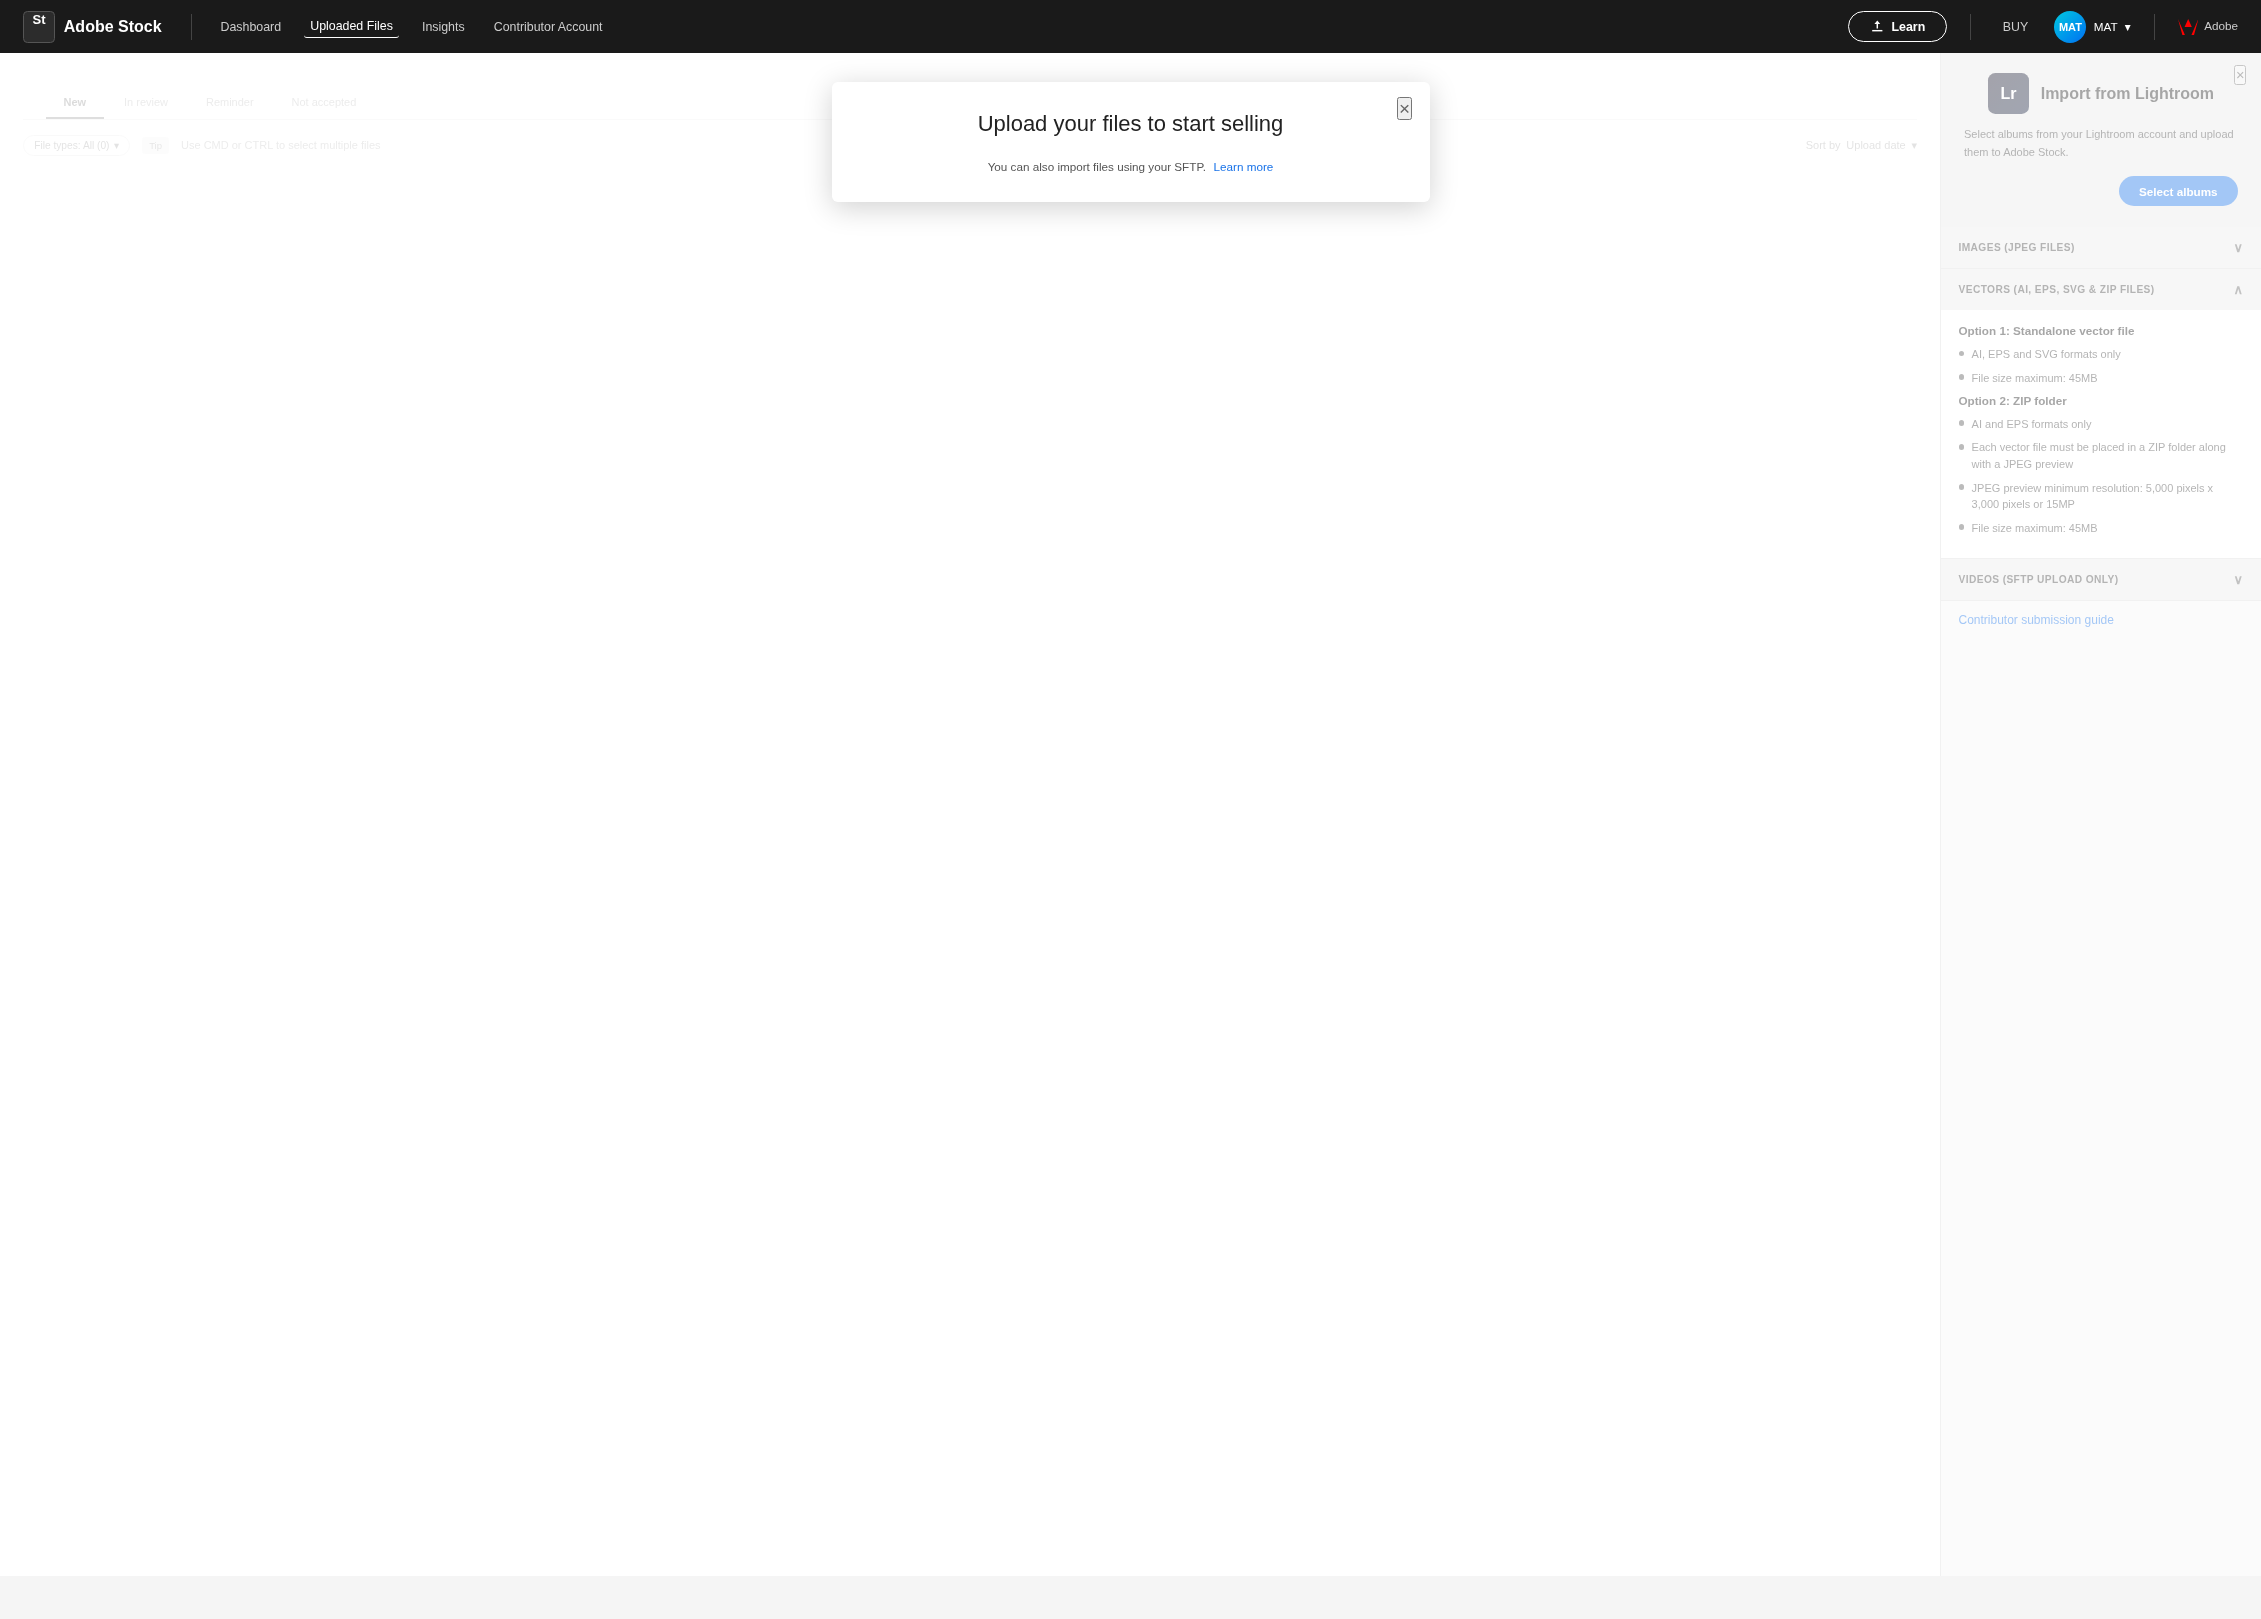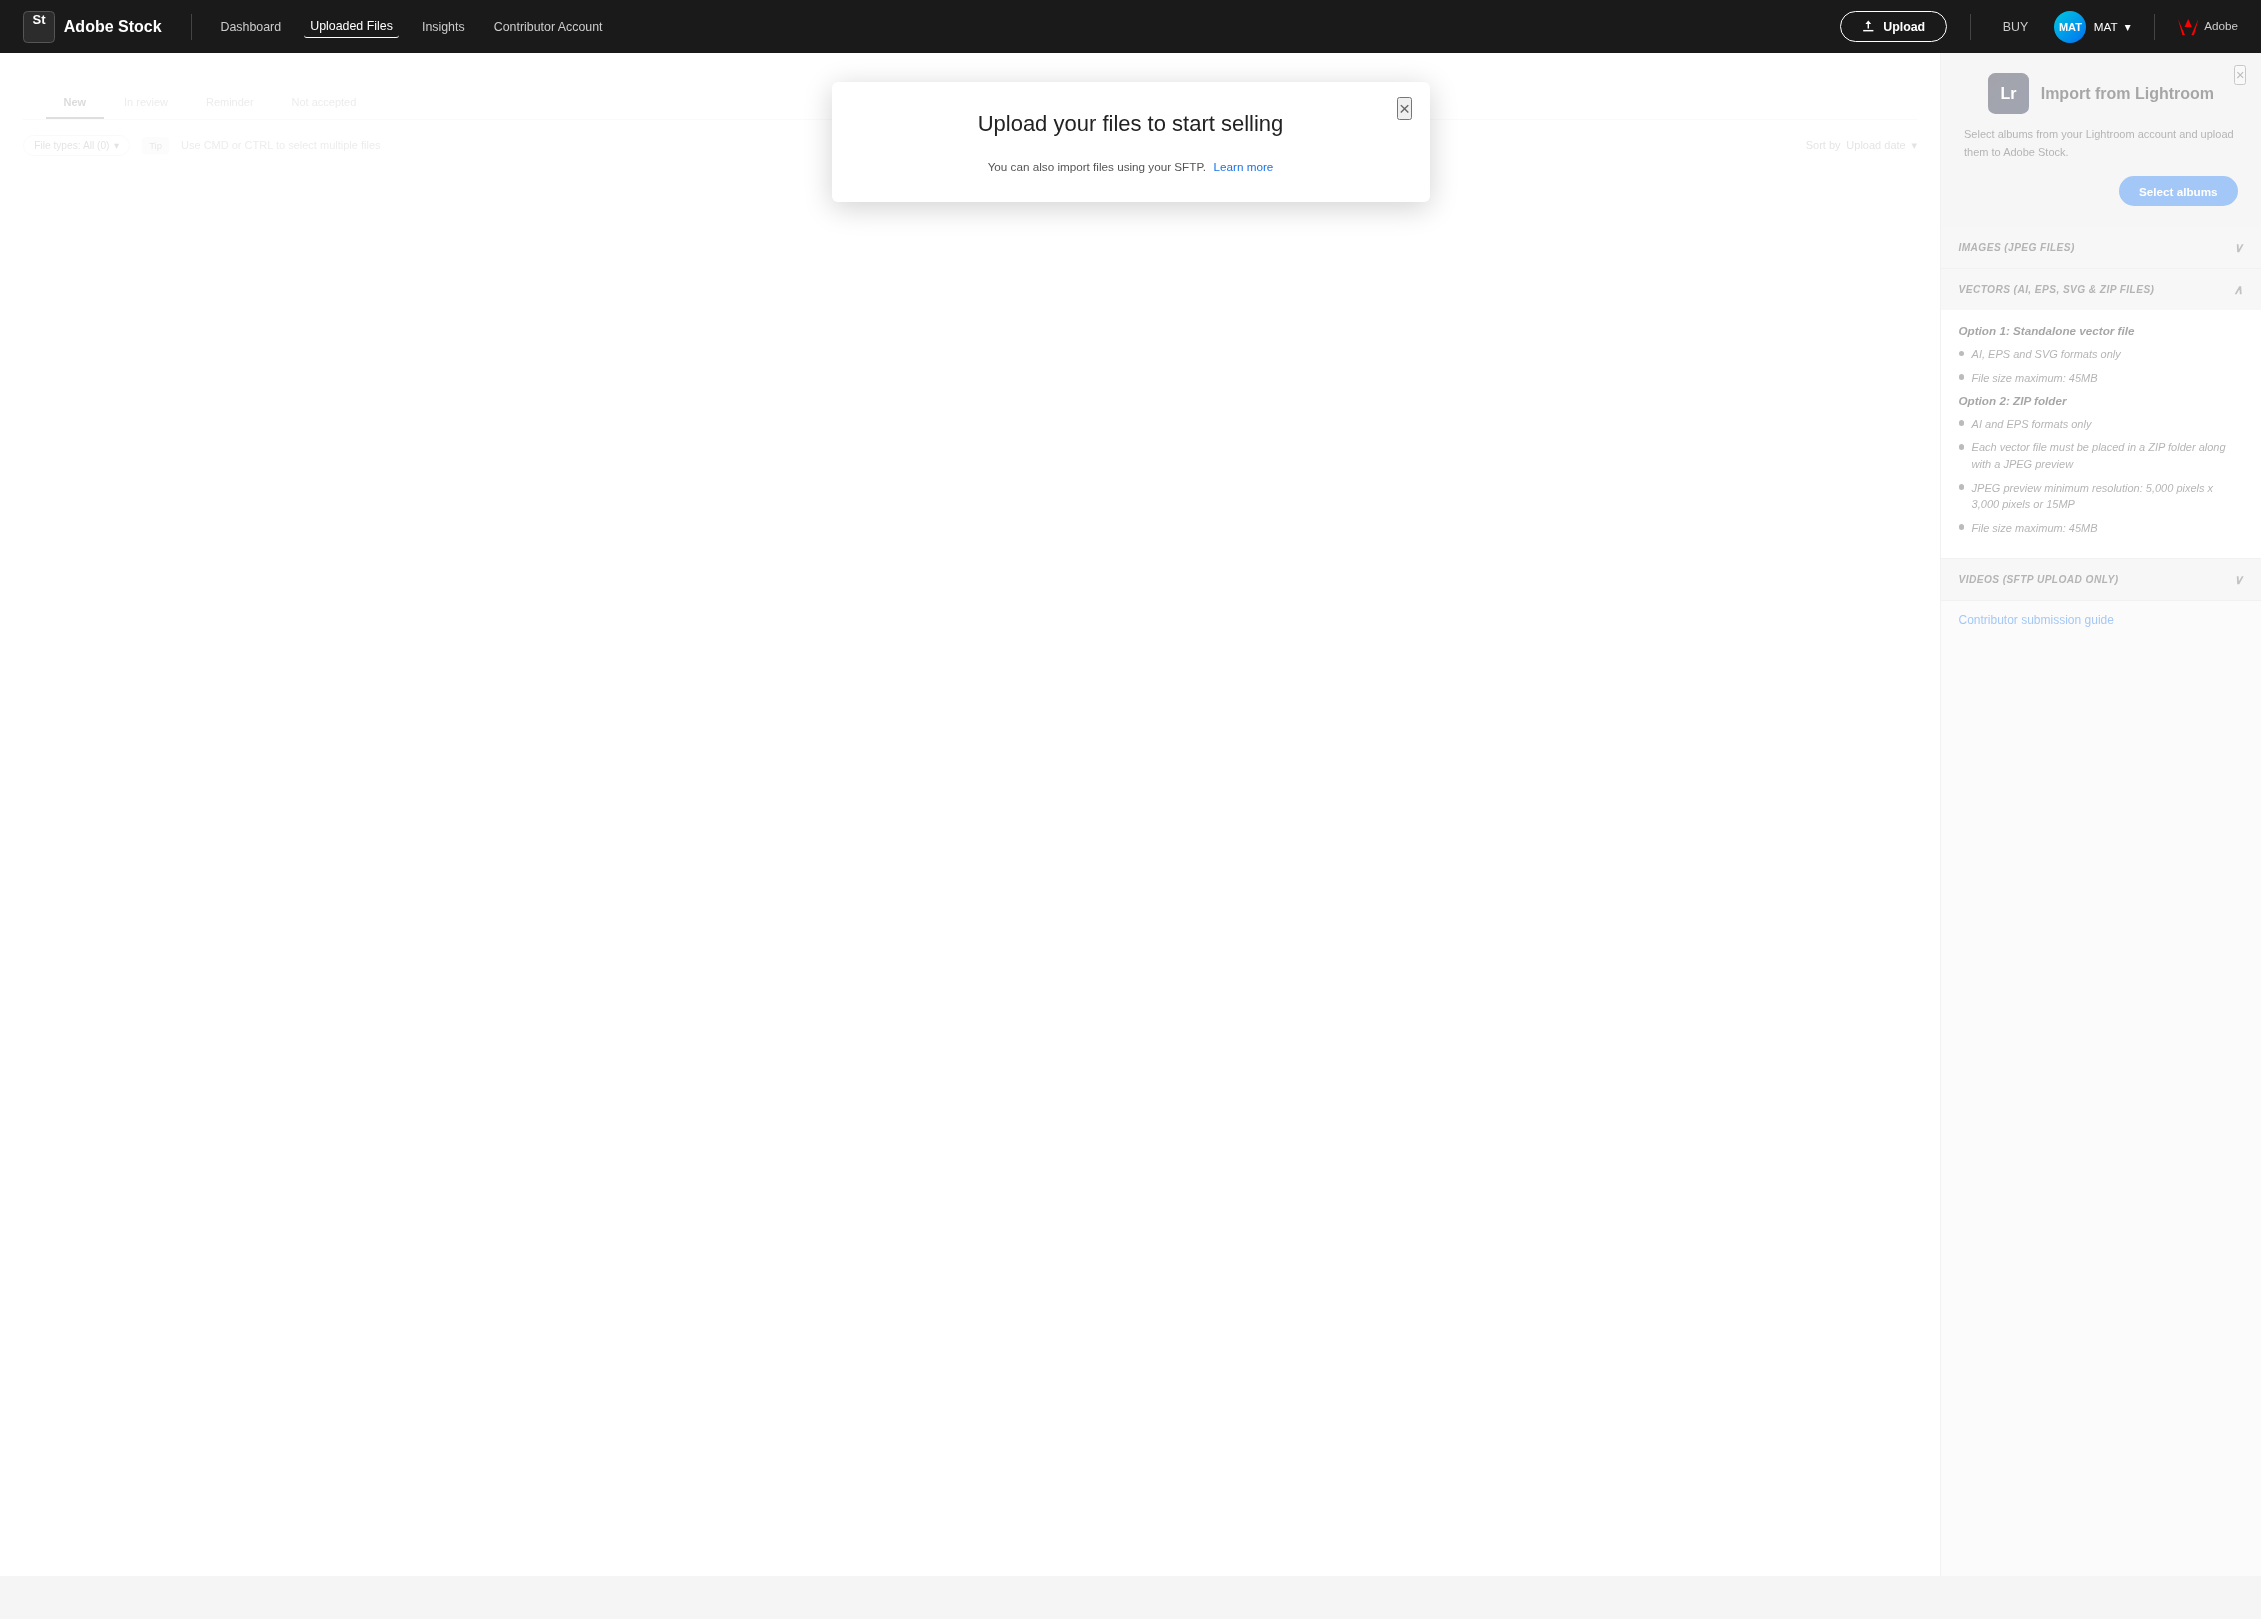--- a/index.html
+++ b/index.html
@@ -324,21 +324,20 @@
       padding: 8.8px 20.4px;
       font-size: 11.7px;
       cursor: pointer;
       font-weight: 600;
       float: right;
     }
 
     
     .accordion-section {
       border-bottom: 0.7px solid #ddd;
-      font-style: italic;
     }
     .accordion-header {
       background: #ebebeb;
       padding: 13px 17.5px;
       display: flex;
       align-items: center;
       justify-content: space-between;
       cursor: pointer;
       font-size: 10.2px;
       font-weight: 600;
@@ -407,21 +406,21 @@
   <a class="navbar-link">Dashboard</a>
   <a class="navbar-link active">Uploaded Files</a>
   <a class="navbar-link">Insights</a>
   <a class="navbar-link">Contributor Account</a>
   <div class="navbar-spacer"></div>
   <button class="upload-btn">
     <svg width="14.6" height="14.6" viewBox="0 0 20 20" fill="white">
       <path d="M10 2L6 7h3v6h2V7h3L10 2z"></path>
       <path d="M3 15v2h14v-2H3z"></path>
     </svg>
-    <span>Upload</span>
+    <span>Learn</span>
   </button>
   <div class="navbar-divider"></div>
   <span class="buy-link">BUY</span>
   <div class="user-info">
     <div class="user-avatar">
       <span>MAT</span>
     </div>
     <span>MAT</span>
     <span>▾</span>
   </div>

